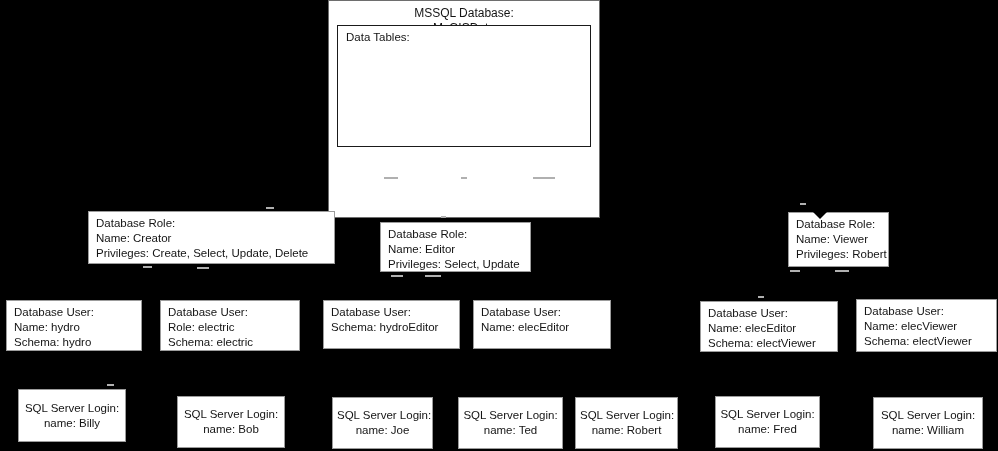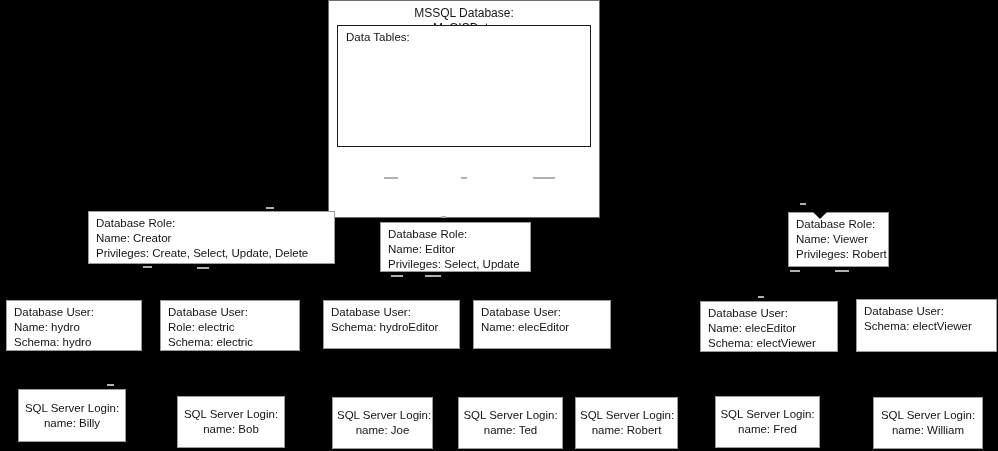--- a/index.html
+++ b/index.html
@@ -119,20 +119,21 @@
     <div class="ln">Database User:</div>
     <div class="ln">Name: elecEditor</div>
   </div>
   <div class="box user-box" style="left:700px; top:301px; width:138px; height:51px;">
     <div class="ln">Database User:</div>
     <div class="ln">Name: elecEditor</div>
     <div class="ln">Schema: electViewer</div>
   </div>
   <div class="box user-box" style="left:856px; top:299px; width:141px; height:53px;">
     <div class="ln">Database User:</div>
+    <div class="ln">Name: elecViewer</div>
     <div class="ln">Schema: electViewer</div>
   </div>
 
   <div class="box login-box" style="left:18px; top:389px; width:108px; height:53px;">
     <div class="ln">SQL Server Login:</div>
     <div class="ln">name: Billy</div>
   </div>
   <div class="box login-box" style="left:177px; top:396px; width:108px; height:52px;">
     <div class="ln">SQL Server Login:</div>
     <div class="ln">name: Bob</div>

